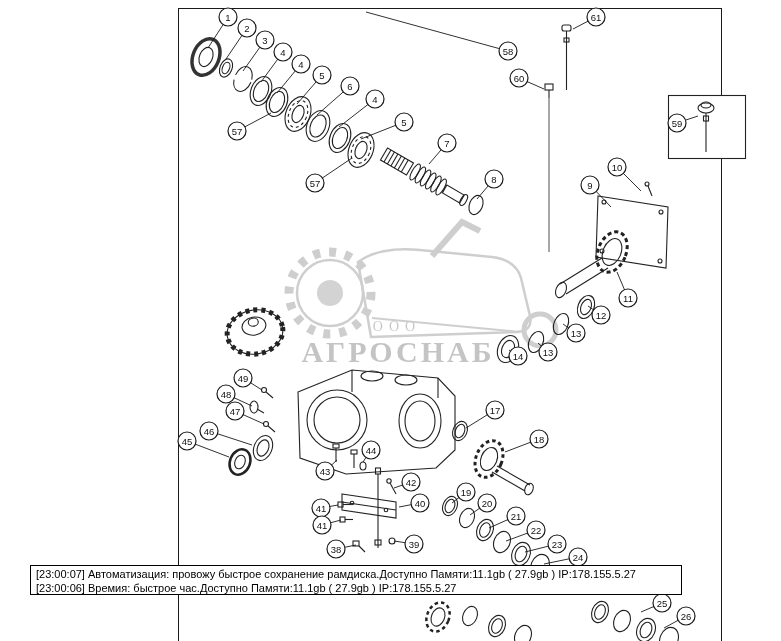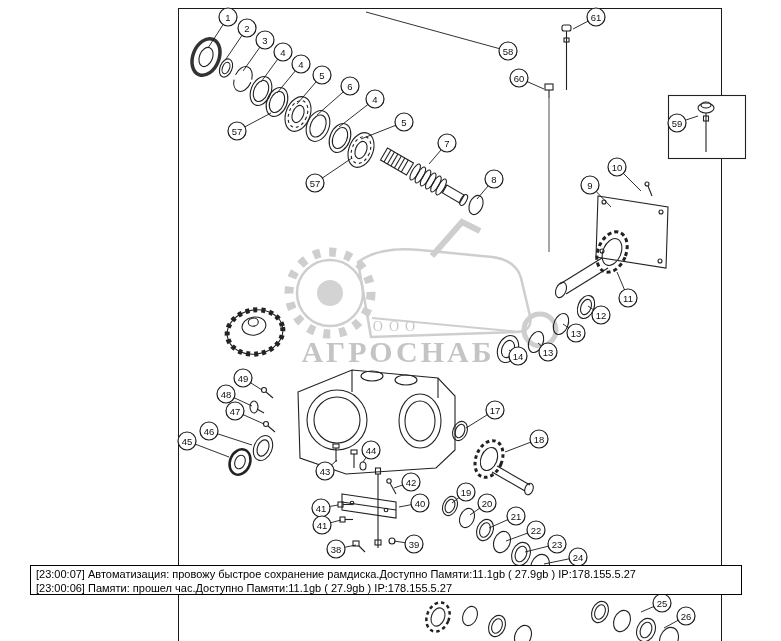--- a/index.html
+++ b/index.html
@@ -5,21 +5,21 @@
   html,body{margin:0;padding:0;background:#fff;}
   .screen{position:relative;width:781px;height:641px;background:#fff;overflow:hidden;
           font-family:"Liberation Sans",sans-serif;}
   .diagram-area{position:absolute;left:0;top:0;width:781px;height:641px;}
   svg{display:block;}
   .leader{stroke:#1a1a1a;stroke-width:0.9;}
   .callout-circle{fill:#fff;stroke:#1a1a1a;stroke-width:1.2;}
   .callout-num{font:9.5px "Liberation Sans",sans-serif;text-anchor:middle;fill:#111;}
   .wm-txt-small{font:14px "Liberation Serif",serif;letter-spacing:6px;fill:#8f8f8f;text-anchor:middle;}
   .wm-txt-big{font:bold 30px "Liberation Serif",serif;letter-spacing:3px;fill:#8a8a8a;text-anchor:middle;}
-  .status-bar{position:absolute;left:30px;top:565px;width:712px;height:30px;
+  .status-bar{position:absolute;left:30px;top:565px;width:652px;height:30px;
               background:#fff;border:1px solid #000;z-index:5;
               font-size:11px;line-height:14px;color:#000;padding:1px 5px;box-sizing:border-box;
               white-space:nowrap;overflow:hidden;}
   .log-line{height:14px;}
 </style>
 </head>
 <body>
 
 <div class="screen">
   <div class="diagram-area">
@@ -434,15 +434,15 @@
           <text x="226" y="397.5" class="callout-num">48</text>
           <line x1="243" y1="378" x2="262" y2="390" class="leader"></line>
           <circle cx="243" cy="378" r="9" class="callout-circle"></circle>
           <text x="243" y="381.5" class="callout-num">49</text>
         </g>
     </svg>
   </div>
 
   <div class="status-bar">
     <div class="log-line">[23:00:07]  Автоматизация: провожу быстрое сохранение рамдиска.Доступно Памяти:11.1gb  ( 27.9gb ) IP:178.155.5.27</div>
-    <div class="log-line">[23:00:06]  Памяти: прошел час.Доступно Памяти:11.1gb  ( 27.9gb ) IP:178.155.5.27</div>
+    <div class="log-line">[23:00:06]  Времия: быстрое час.Доступно Памяти:11.1gb  ( 27.9gb ) IP:178.155.5.27</div>
   </div>
 </div>
 
 </body></html>

